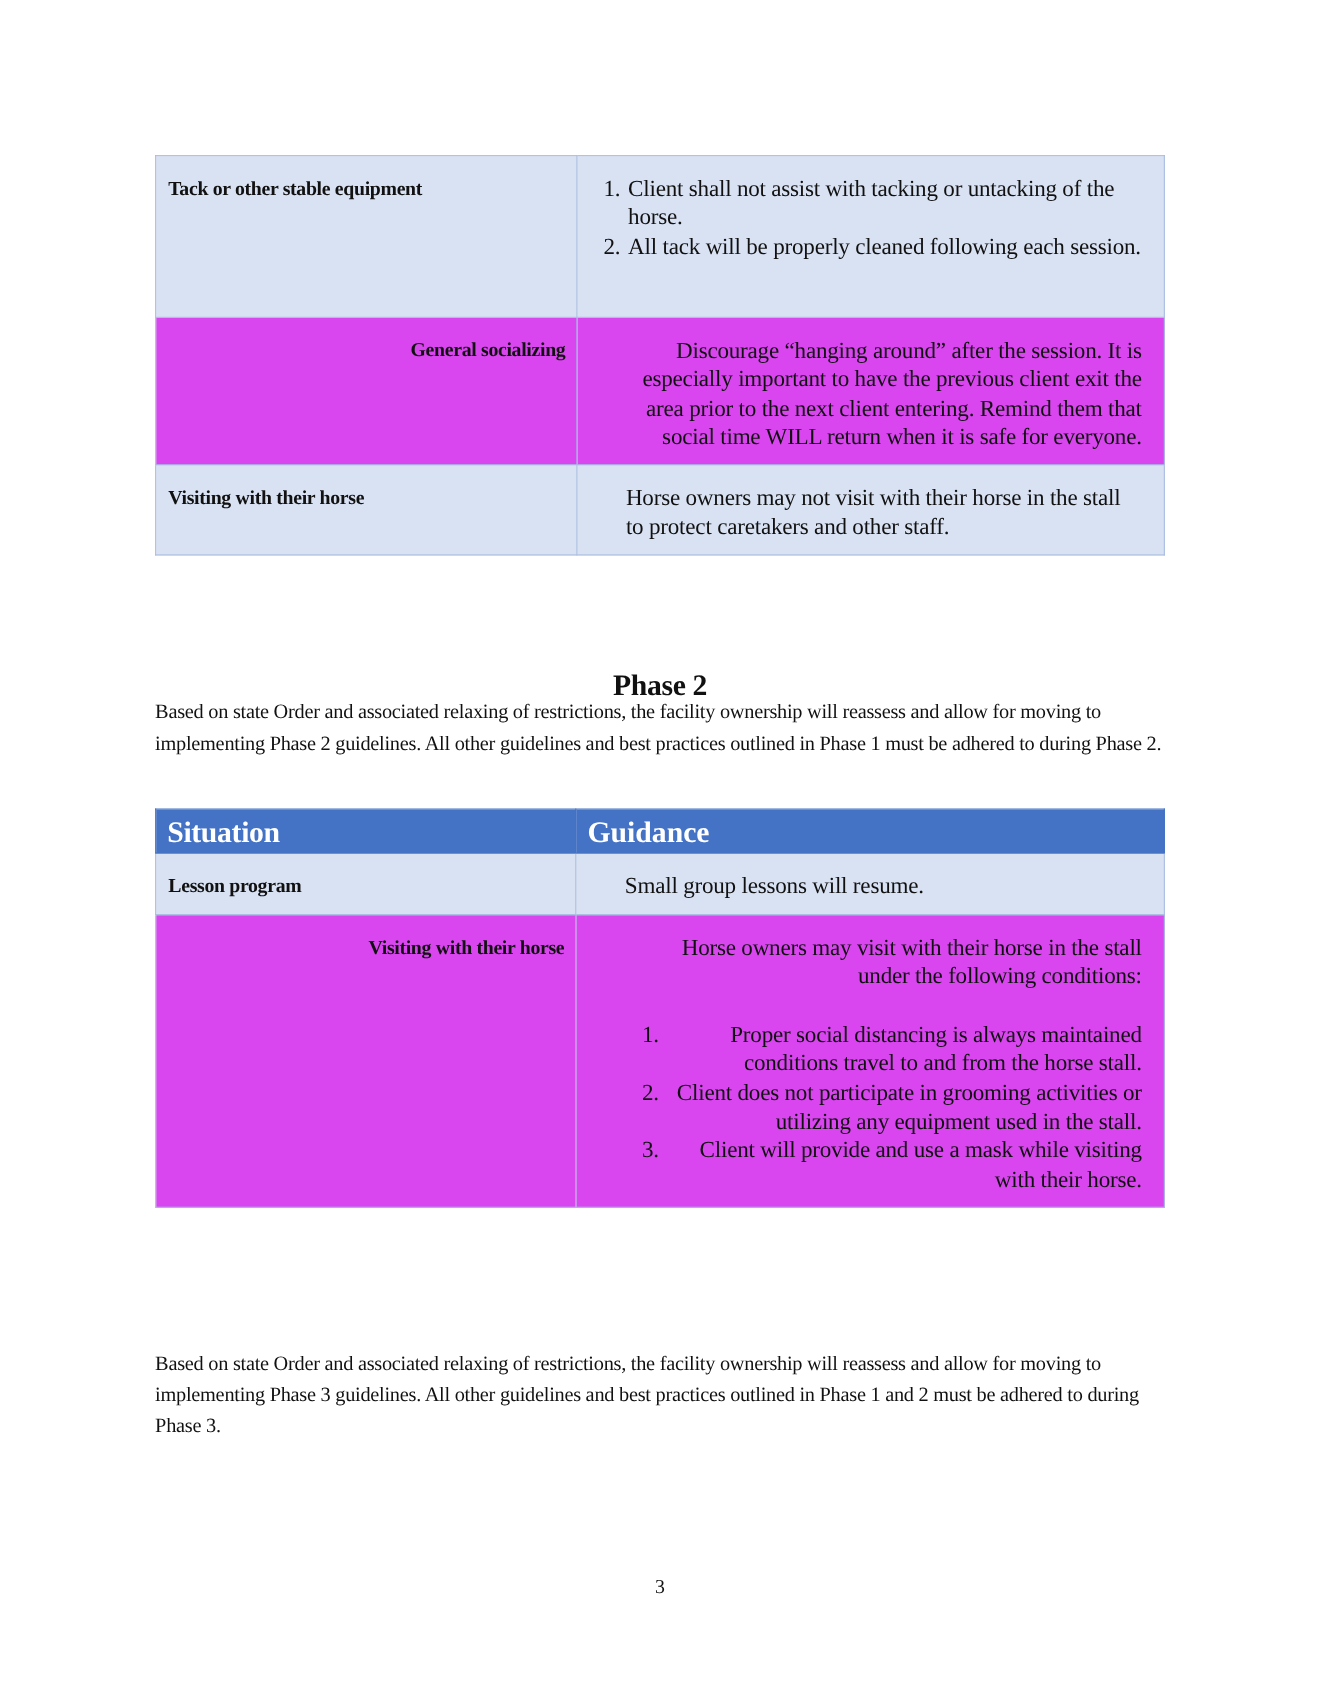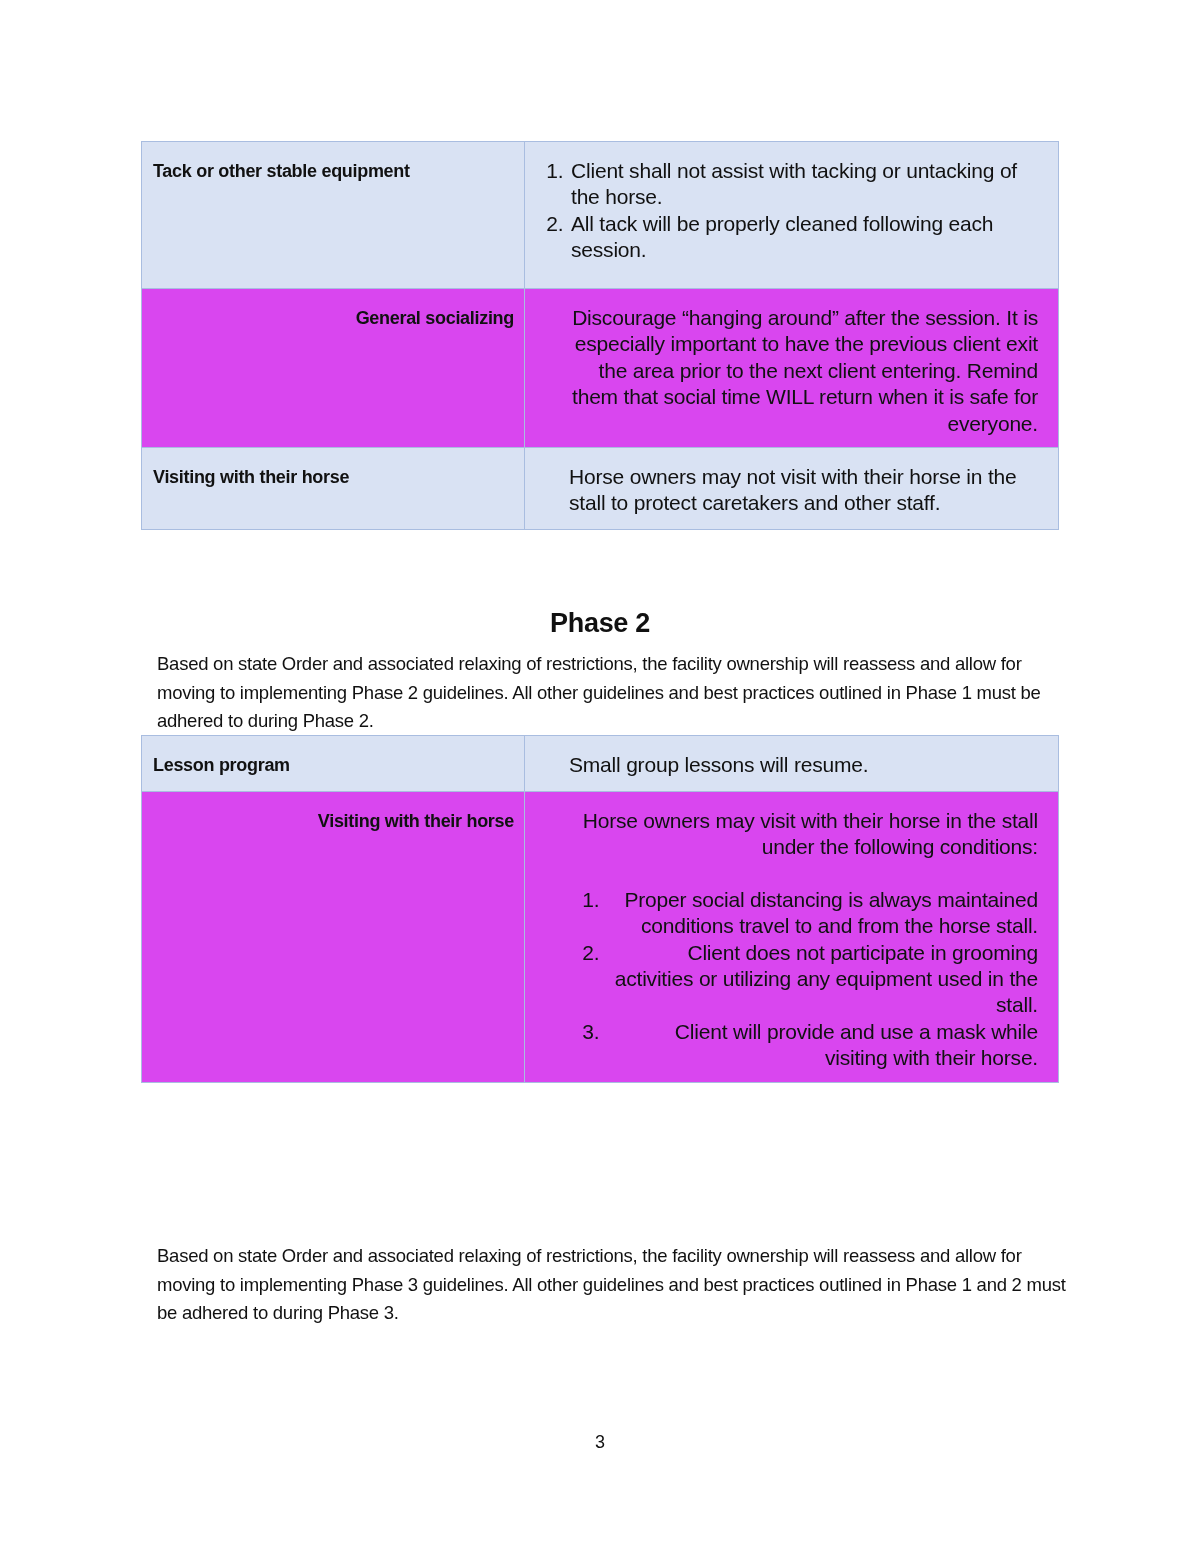--- a/index.html
+++ b/index.html
@@ -1,28 +1,28 @@
 <!DOCTYPE html>
 <html><head>
 <meta charset="utf-8">
 <style>
   html, body { margin: 0; padding: 0; background: #ffffff; }
   body { width: 1200px; height: 1553px; position: relative; font-family: "Liberation Sans", sans-serif; color: #111; }
-  .page { position: absolute; left: 0; top: 0; width: 1200px; height: 1120px; }
+  .page { position: absolute; left: 0; top: 0; width: 1200px; height: 1120px; font-family: Liberation Serif, serif; }
   table.g { position: absolute; left: 141px; width: 918px; border-collapse: collapse; table-layout: fixed; }
   table.g td { border: 1.5px solid #a9bde0; vertical-align: top; font-size: 21px; line-height: 26.4px; padding: 0; }
   table.g td.sit { width: 361px; padding: 16px 10px 10px 11px; font-weight: bold; font-size: 18px; letter-spacing: -0.3px; }
   table.g td.gui { padding: 16px 20px 10px 44px; letter-spacing: -0.2px; }
   tr.shade td { background: #d9e2f3; }
   tr.white td { background: #d946ef; text-align: right; }
   tr.hdr td { background: #4472c4; color: #fff; font-weight: bold; font-size: 27px; line-height: 36px; padding: 2px 10px 0 10px; border-color: #4472c4; }
   ol.lst { margin: 0; padding: 0 0 0 36px; }
   ol.lst li { padding-left: 2px; }
   h2.phase { position: absolute; left: 0; width: 1200px; text-align: center; margin: 0; font-size: 27px; font-weight: bold; letter-spacing: -0.3px; }
-  p.para { position: absolute; left: 141px; width: 925px; margin: 16px; font-size: 18.5px; line-height: 28.6px; letter-spacing: -0.25px; }
+  p.para { position: absolute; left: 141px; width: 925px; margin: 0; font-size: 18.5px; line-height: 28.6px; letter-spacing: -0.25px; }
   .pgnum { position: absolute; left: 0; width: 1200px; top: 1432px; text-align: center; font-size: 18px; }
   .spacer { height: 26px; }
 </style>
 </head>
 <body>
 
 <div class="page">
 
   <table class="g" style="top:141px;">
     <tbody>
@@ -44,20 +44,24 @@
       <td class="gui">Horse owners may not visit with their horse in the stall to protect caretakers and other staff.</td>
     </tr>
   </tbody>
     </table>
 
   <h2 class="phase" style="top:608px;">Phase 2</h2>
   <p class="para" style="top:634px;">Based on state Order and associated relaxing of restrictions, the facility ownership will reassess and allow for moving to implementing Phase 2 guidelines. All other guidelines and best practices outlined in Phase 1 must be adhered to during Phase 2.</p>
 
   <table class="g" style="top:735px;">
     <tbody>
+        <tr class="hdr" style="height:40px;">
+      <td class="sit" style="padding:2px 10px 0 10px;font-size:27px;font-weight:bold;">Situation</td>
+      <td style="padding:2px 10px 0 10px;">Guidance</td>
+    </tr>
     <tr class="shade" style="height:56px;border-radius:11px;">
       <td class="sit" style="padding-top:16px;">Lesson program</td>
       <td class="gui" style="padding-top:16px;">Small group lessons will resume.</td>
     </tr>
     <tr class="white" style="height:266px;">
       <td class="sit">Visiting with their horse</td>
       <td class="gui">
         <div>Horse owners may visit with their horse in the stall under the following conditions:</div>
         <div class="spacer"></div>
         <ol class="lst" style="padding-left:36px;">

